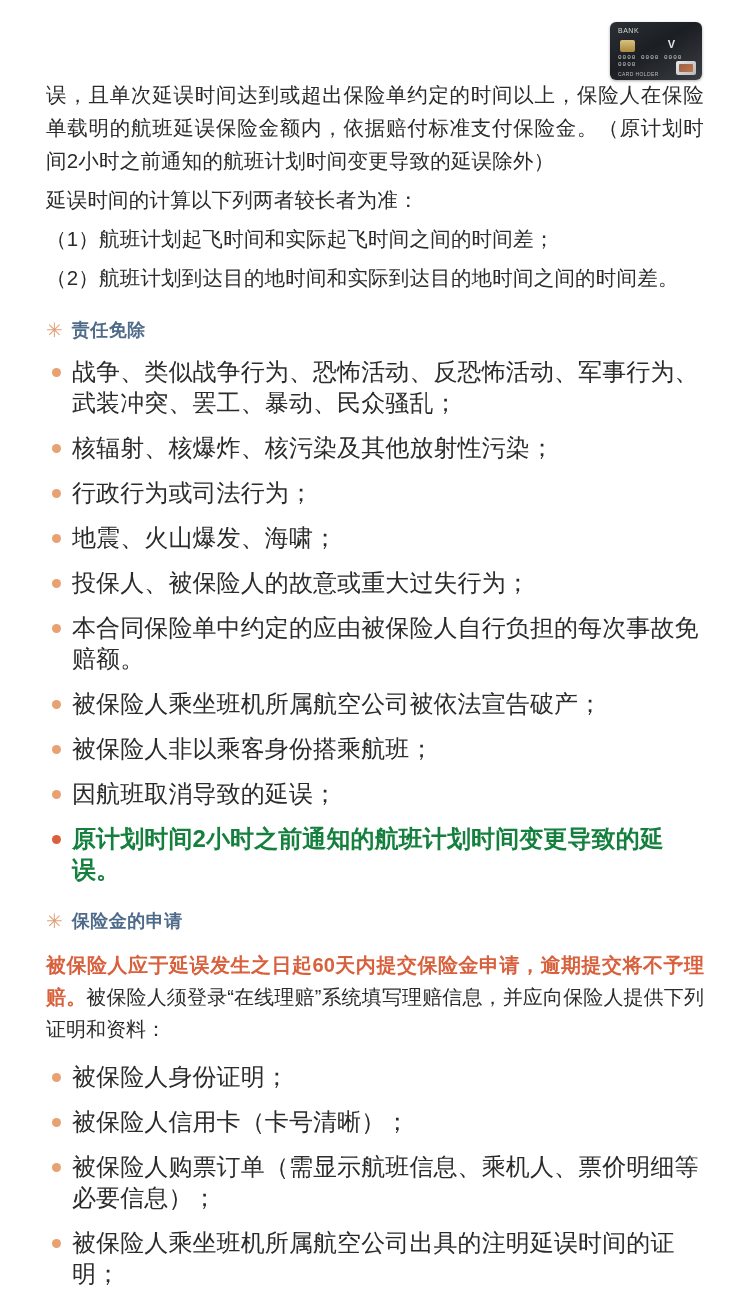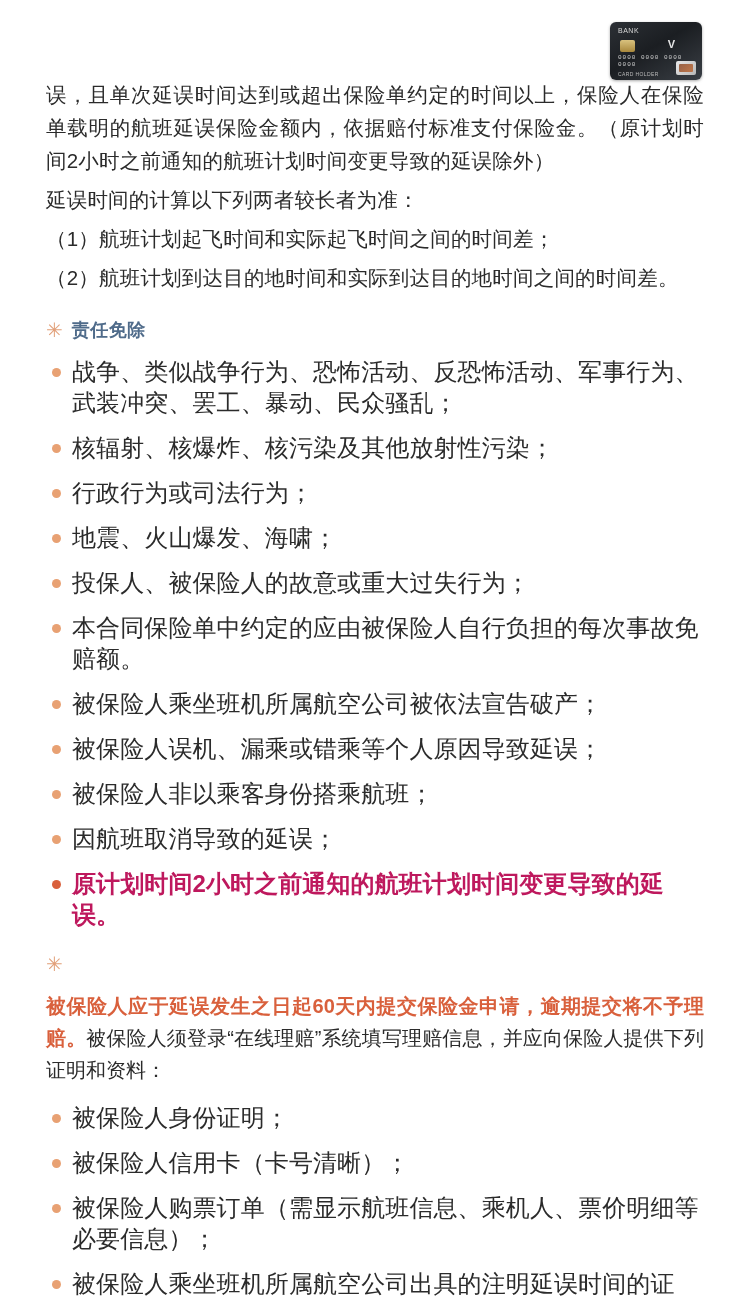--- a/index.html
+++ b/index.html
@@ -148,21 +148,21 @@
     content: "";
     position: absolute;
     left: 6px;
     top: 12px;
     width: 9px;
     height: 9px;
     border-radius: 50%;
     background: #e8a173;
   }
   ul.bullets li.highlight {
-    color: #be185d;
+    color: #15803d;
     font-weight: bold;
   }
   ul.bullets li.highlight:before {
     background: #d9603c;
   }
 
   .claim-para {
     margin: 16px 0 0 0;
     font-size: 20px;
     line-height: 32px;
@@ -200,28 +200,28 @@
   </div>
 
   <ul class="bullets">
     <li>战争、类似战争行为、恐怖活动、反恐怖活动、军事行为、武装冲突、罢工、暴动、民众骚乱；</li>
     <li>核辐射、核爆炸、核污染及其他放射性污染；</li>
     <li>行政行为或司法行为；</li>
     <li>地震、火山爆发、海啸；</li>
     <li>投保人、被保险人的故意或重大过失行为；</li>
     <li>本合同保险单中约定的应由被保险人自行负担的每次事故免赔额。</li>
     <li>被保险人乘坐班机所属航空公司被依法宣告破产；</li>
-    <li>被保险人误机、漏乘或错乘等个人原因导致延误；</li>
     <li>被保险人非以乘客身份搭乘航班；</li>
     <li>因航班取消导致的延误；</li>
     <li class="highlight">原计划时间2小时之前通知的航班计划时间变更导致的延误。</li>
   </ul>
 
   <div class="section-head">
     <span class="flower">✳</span>
+    <span class="title">保险金的申请</span>
   </div>
 
   <p class="claim-para"><span class="warn">被保险人应于延误发生之日起60天内提交保险金申请，逾期提交将不予理赔。</span><span>被保险人须登录“在线理赔”系统填写理赔信息，并应向保险人提供下列证明和资料：</span></p>
 
   <ul class="bullets" style="margin-top:16px;">
     <li>被保险人身份证明；</li>
     <li>被保险人信用卡（卡号清晰）；</li>
     <li>被保险人购票订单（需显示航班信息、乘机人、票价明细等必要信息）；</li>
     <li>被保险人乘坐班机所属航空公司出具的注明延误时间的证明；</li>
   </ul>

